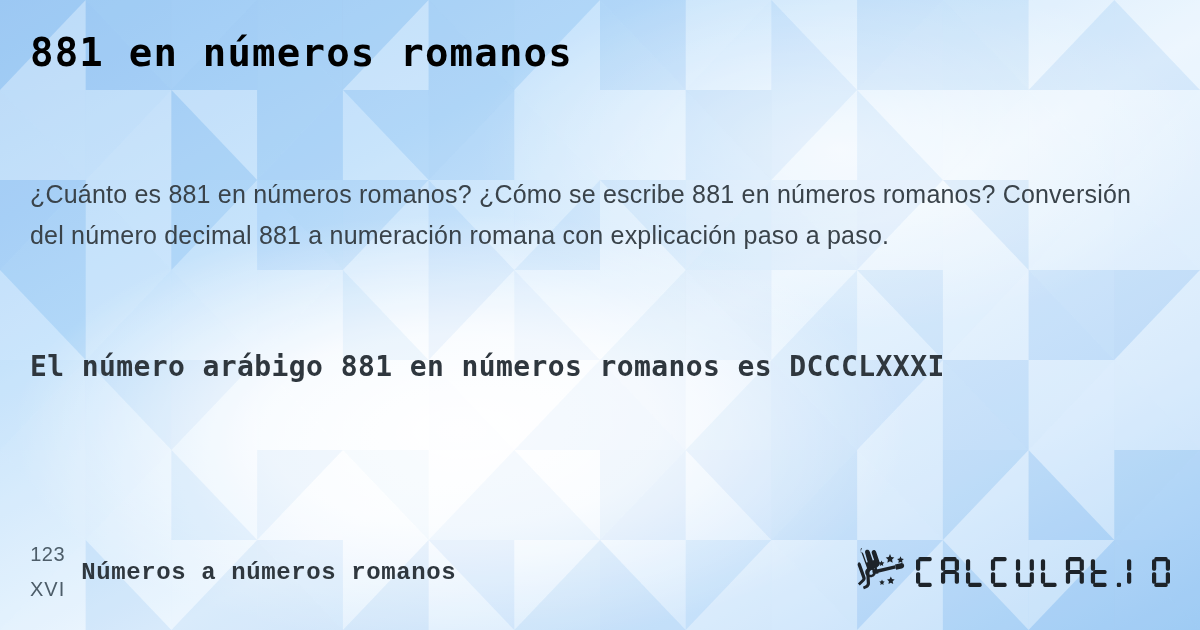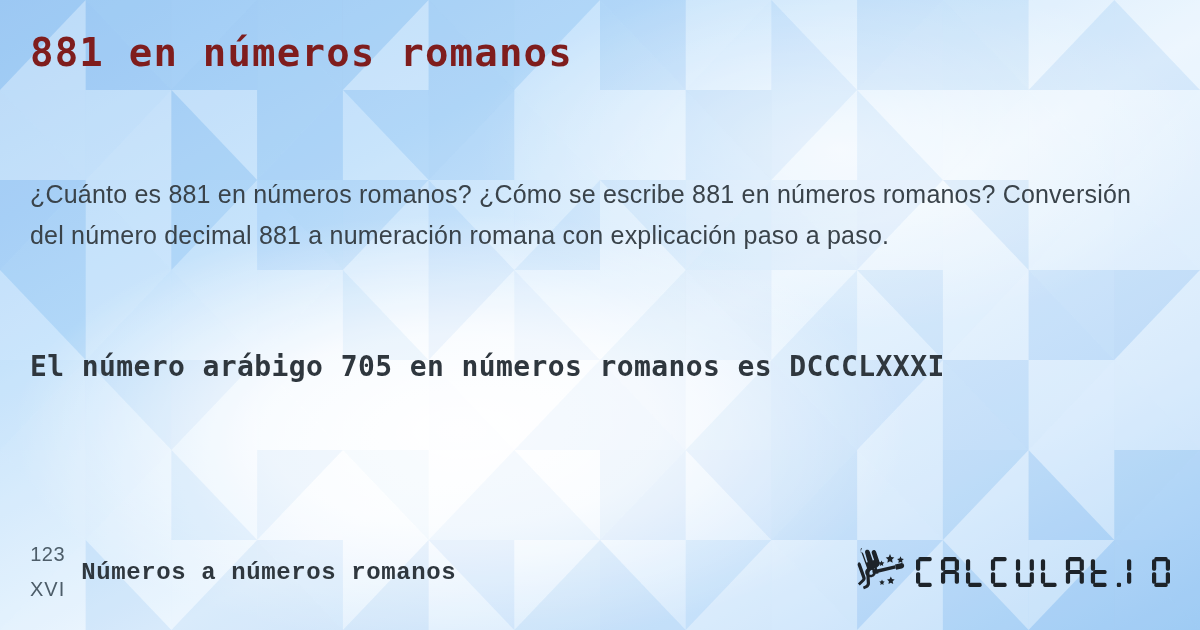--- a/index.html
+++ b/index.html
@@ -35,21 +35,21 @@
     padding:0 30px;
   }
 
   .title {
     position:absolute;
     left:30px; top:30px;
     font-family:"DejaVu Sans Mono", monospace;
     font-weight:700;
     font-size:39px;
     letter-spacing:1.2px;
-    color:#7f1d1d;
+    color:#000000;
     white-space:nowrap;
   }
 
   .intro {
     position:absolute;
     left:30px; top:174px;
     width:1122px;
     font-family:Liberation Sans, sans-serif;
     font-weight:400;
     font-size:25px;
@@ -332,21 +332,21 @@
         </g>
     </svg>
   </div>
 
   <div id="content">
 
     <h1 class="title">881 en números romanos</h1>
 
     <p class="intro">¿Cuánto es 881 en números romanos? ¿Cómo se escribe 881 en números romanos? Conversión del número decimal 881 a numeración romana con explicación paso a paso.</p>
 
-    <p class="answer">El número arábigo 705 en números romanos es DCCCLXXXI</p>
+    <p class="answer">El número arábigo 881 en números romanos es DCCCLXXXI</p>
 
     <div class="footer">
 
       <div class="footer-left">
 
         <div class="brand-mark">
           <span class="num">123</span>
           <span class="rom">XVI</span>
         </div>
 

